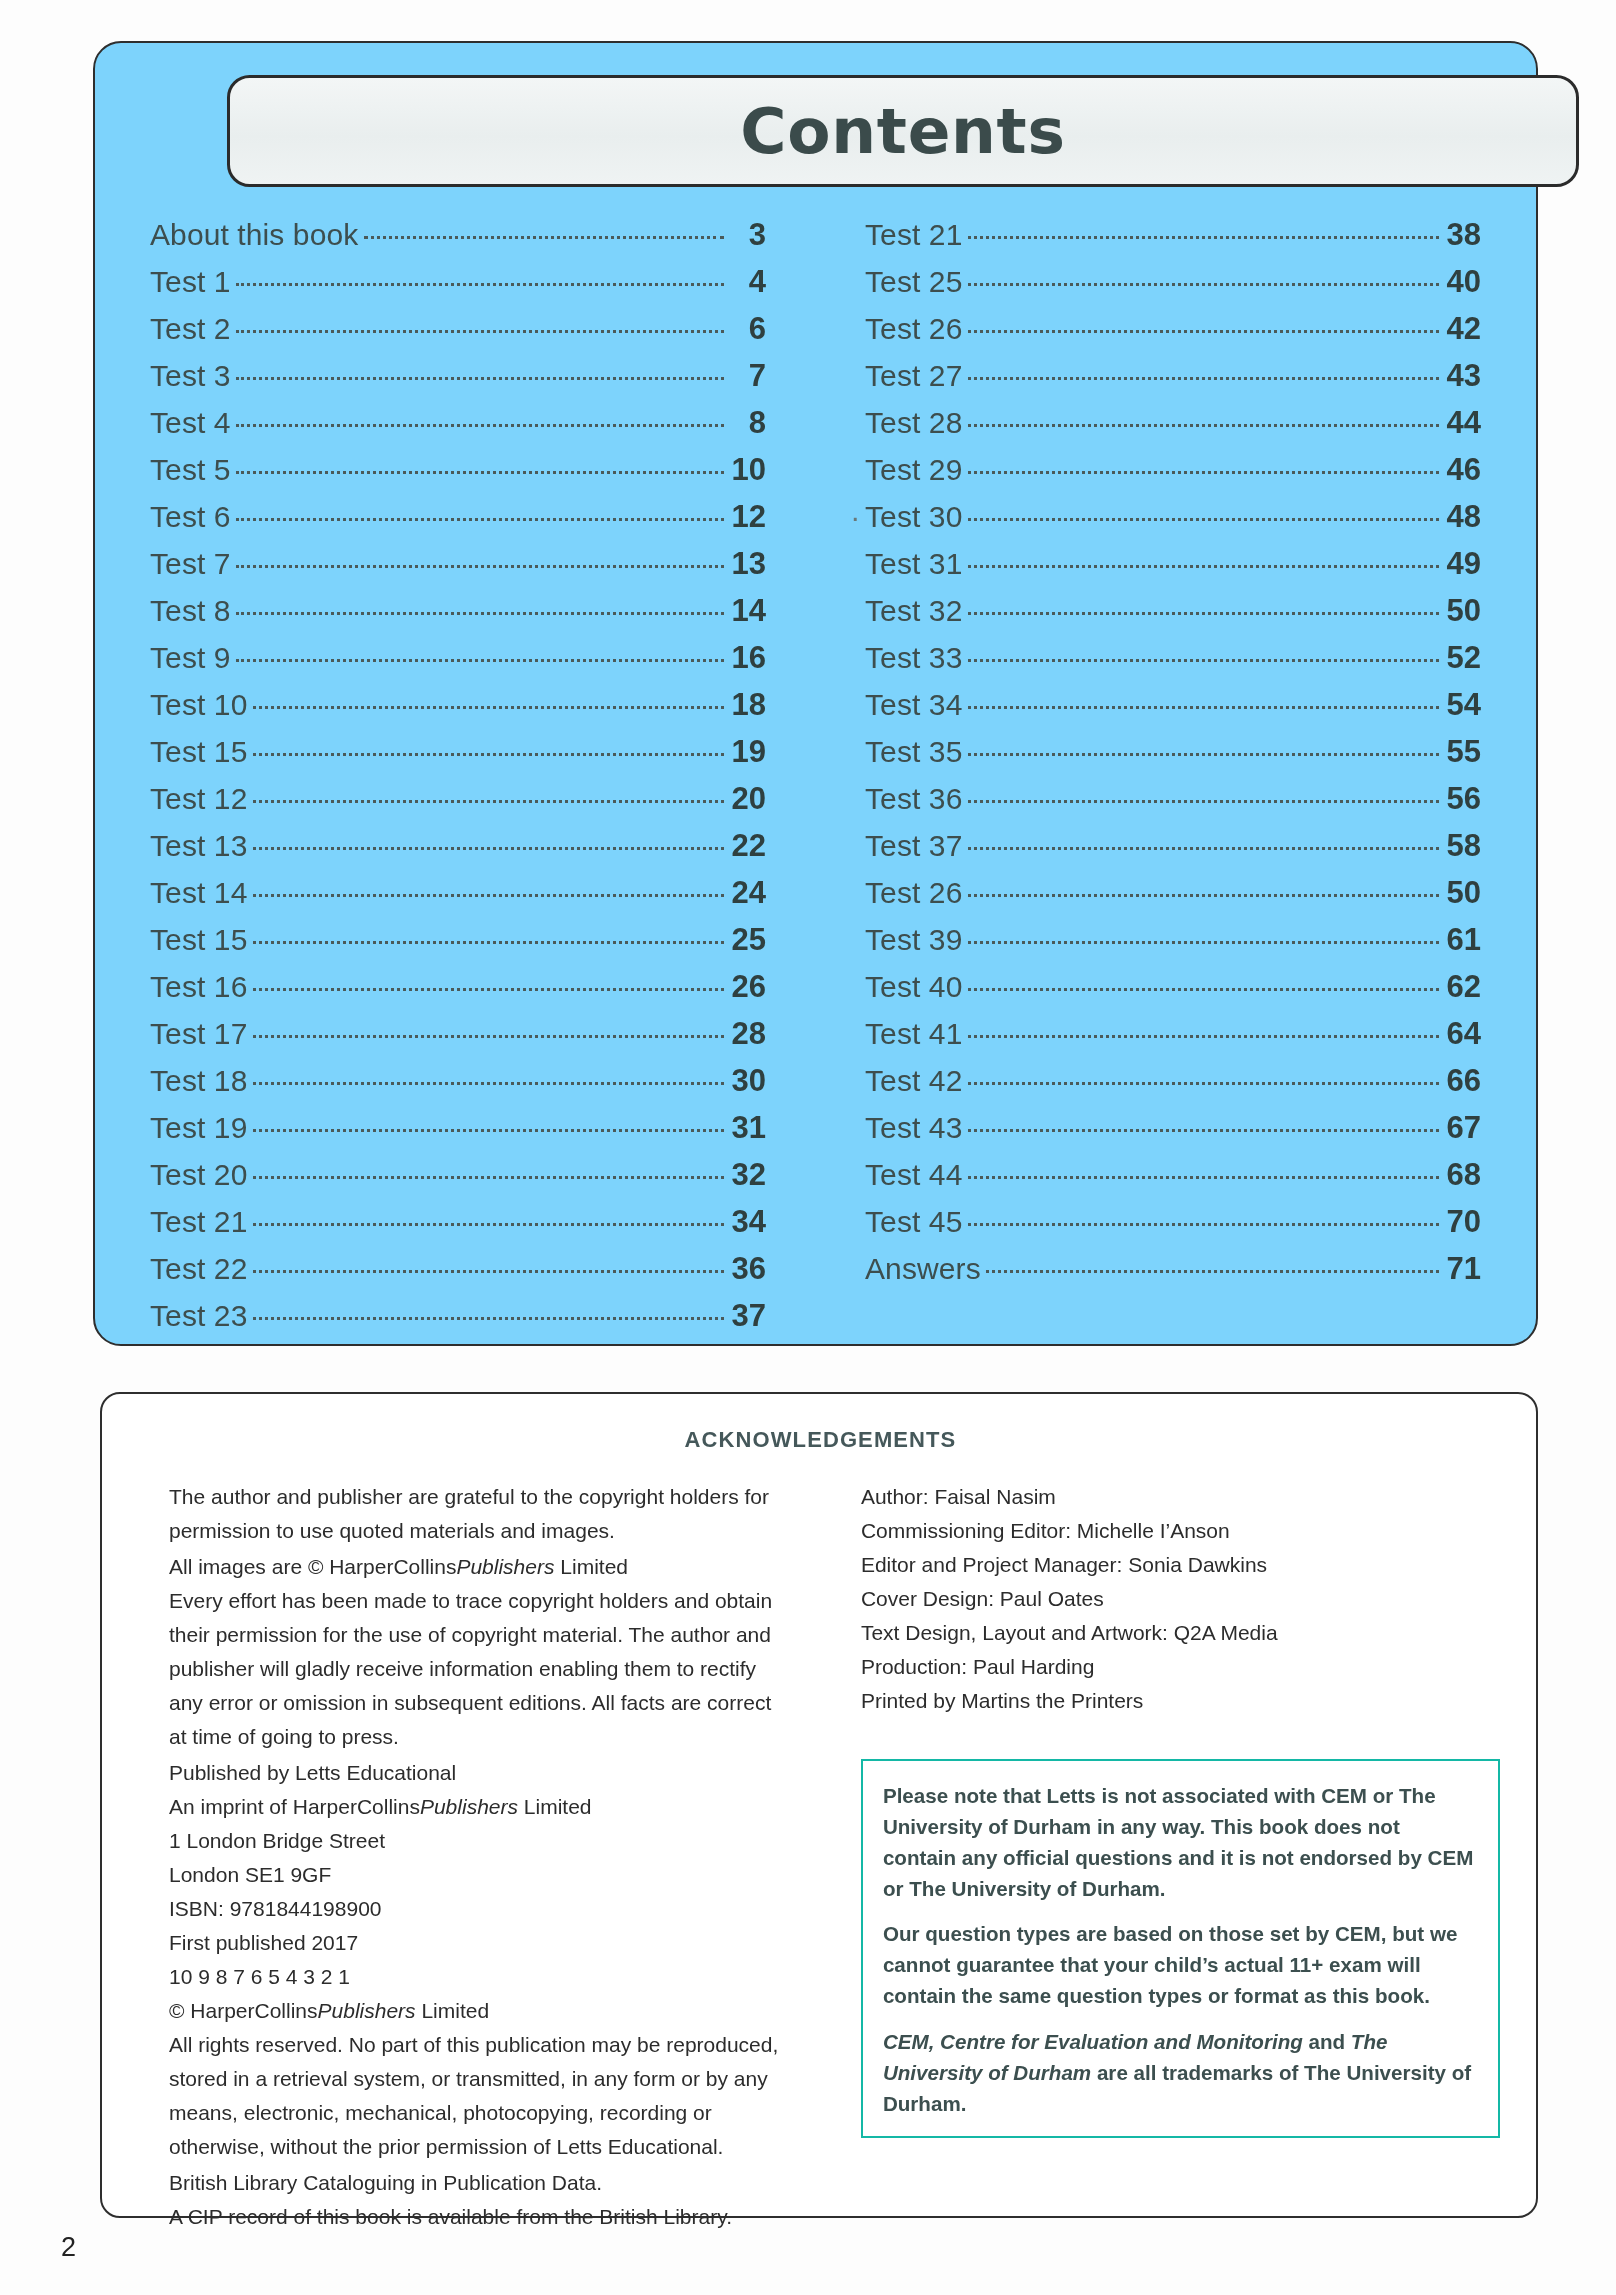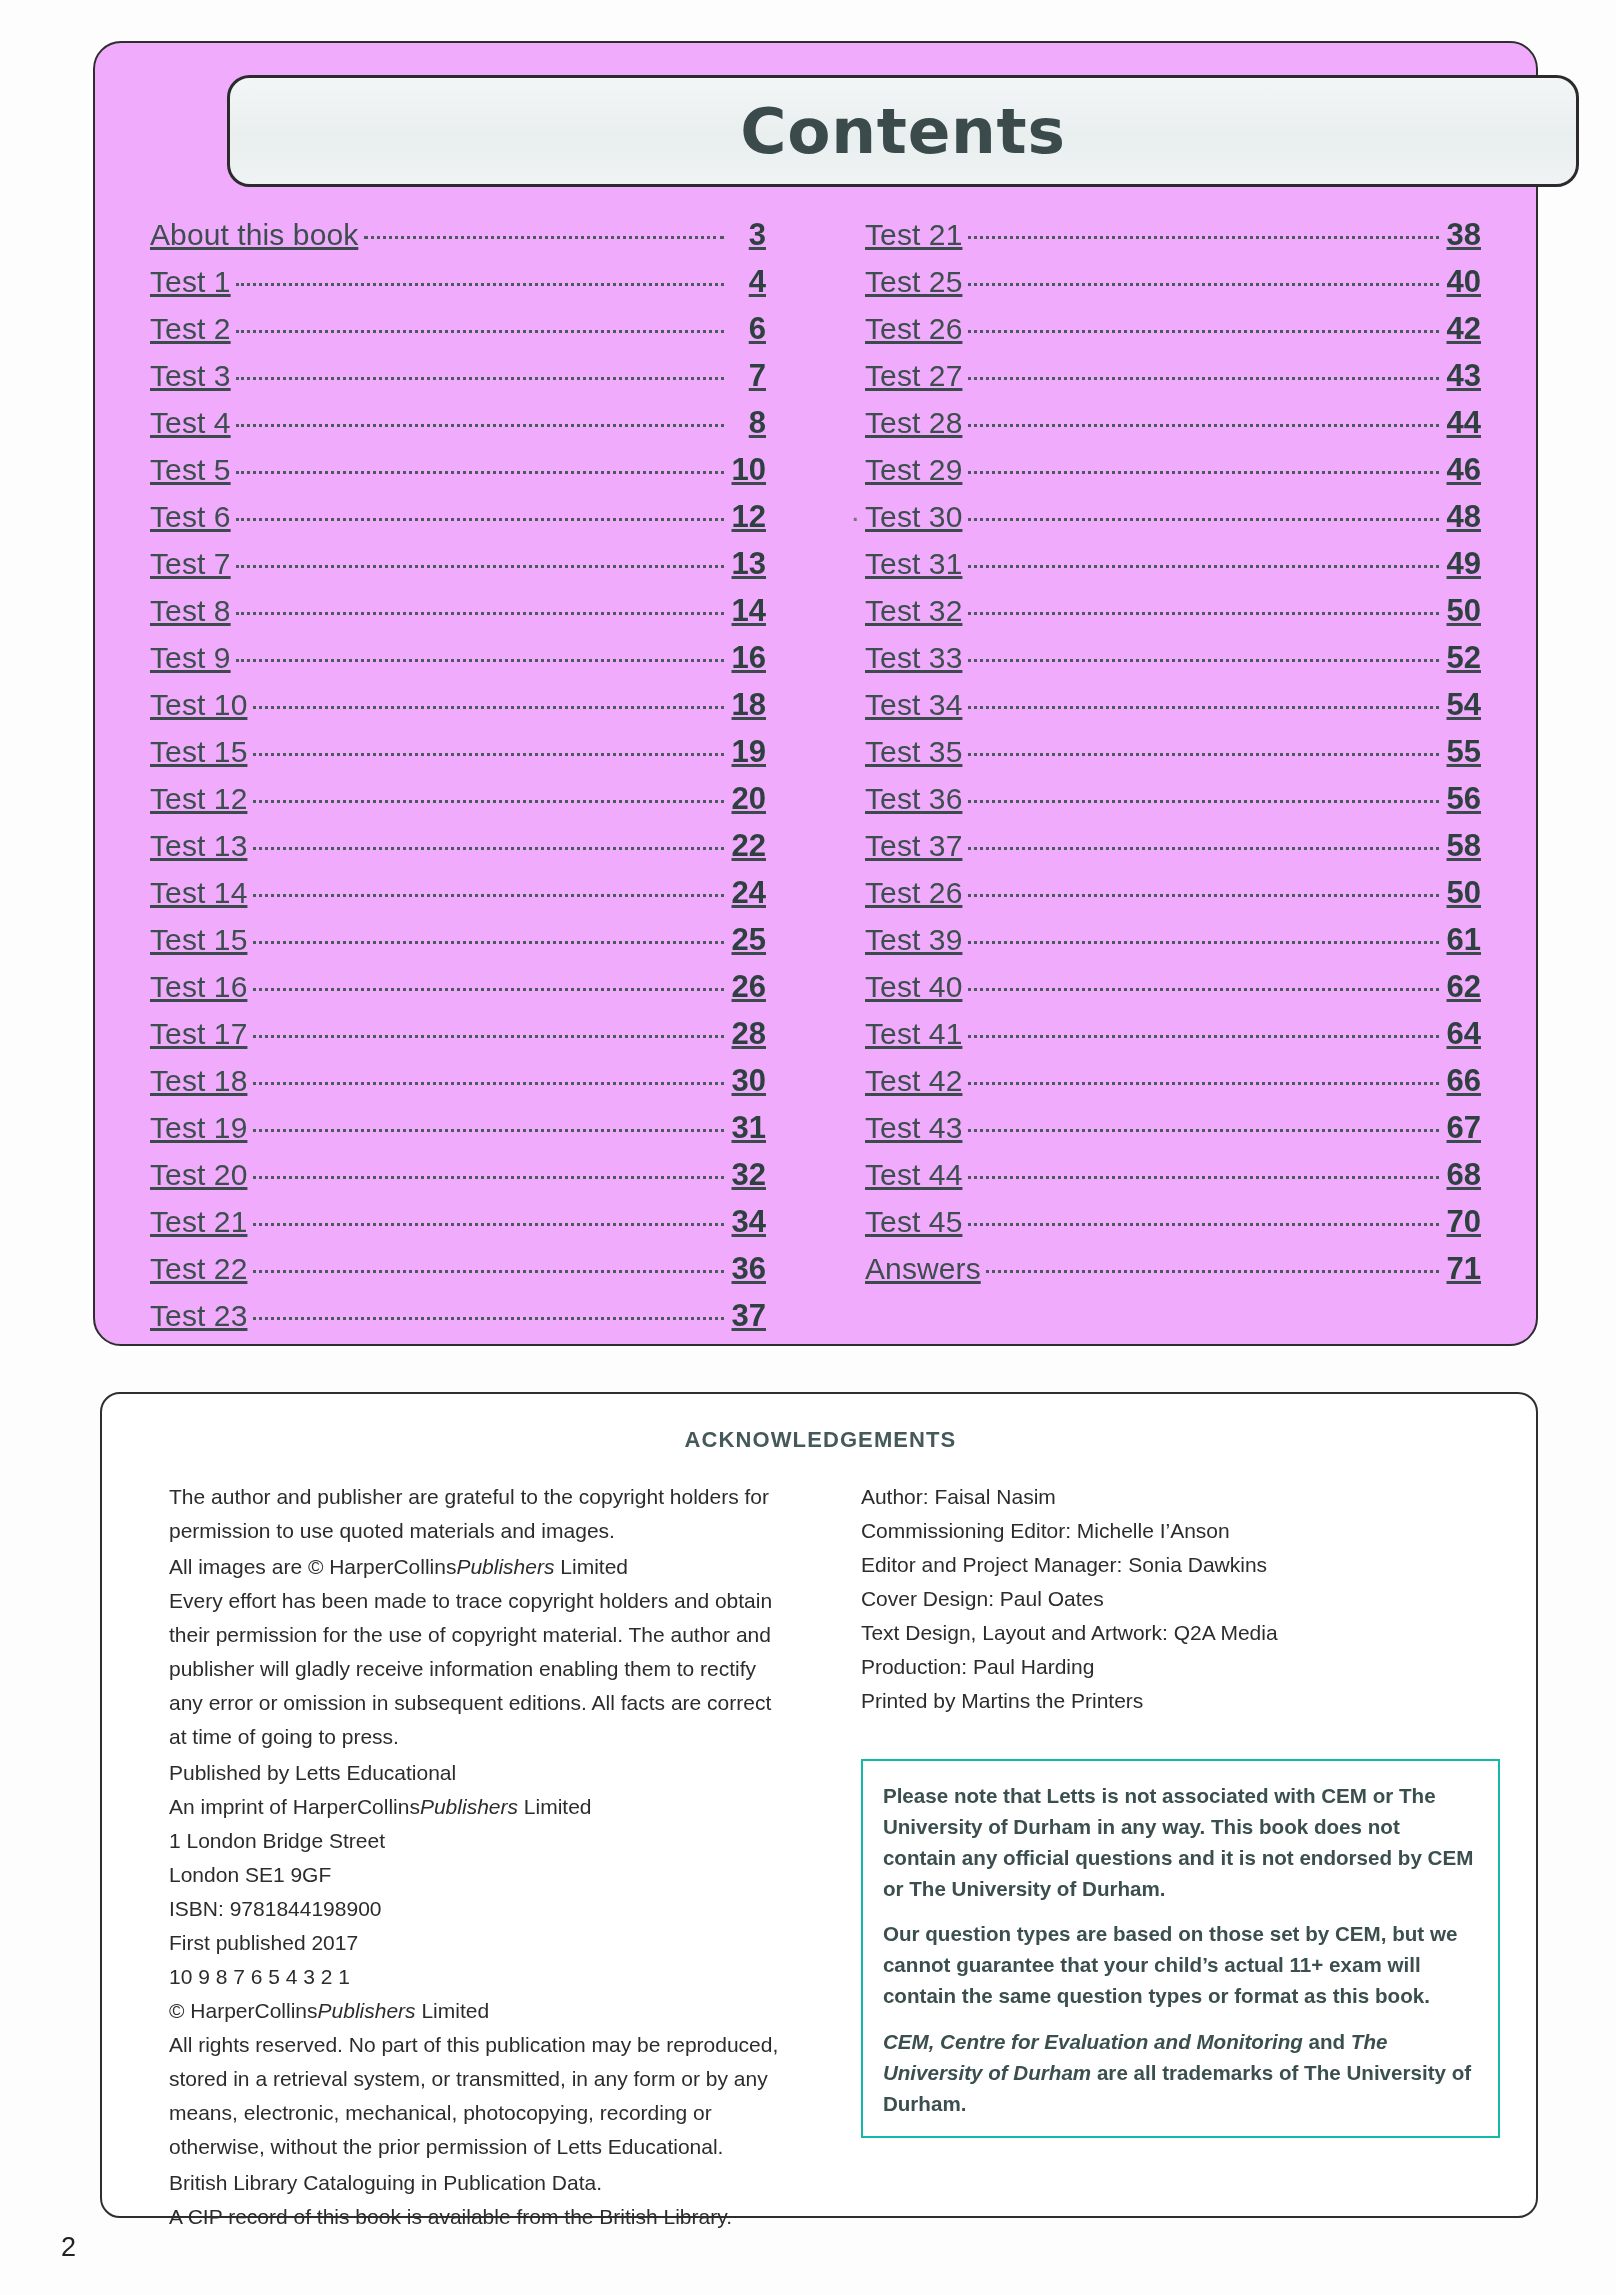--- a/index.html
+++ b/index.html
@@ -24,21 +24,21 @@
 
   
   .contents-panel {
     position: absolute;
     left: 93px;
     top: 41px;
     width: 1445px;
     height: 1305px;
     border: 2.7px solid #2e2e2e;
     border-radius: 28px;
-    background: #f0abfc;
+    background: #7dd3fc;
     box-sizing: border-box;
   }
 
   .title-box {
     position: absolute;
     left: 132px;
     top: 32px;
     width: 1352px;
     height: 112px;
     border: 3.3px solid #2b2b2b;
@@ -63,21 +63,20 @@
     top: 174px;
     right: 0;
     display: flex;
     padding: 0 35px 0 35px;
     box-sizing: border-box;
   }
   .toc-col {
     flex: 1 1 0;
     padding: 0 20px;
     box-sizing: border-box;
-    text-decoration: underline;
   }
   .toc-col.left  { padding-right: 47px; }
   .toc-col.right { padding-left: 52px; }
 
   .toc-row {
     display: flex;
     align-items: baseline;
     height: 47px;
     font-size: 30px;
     color: #3d4e4e;

